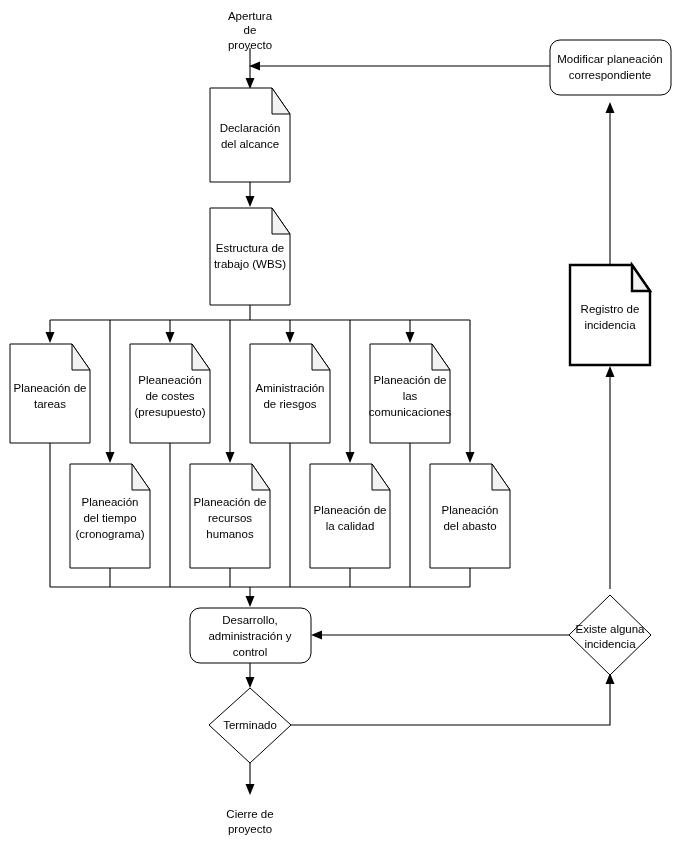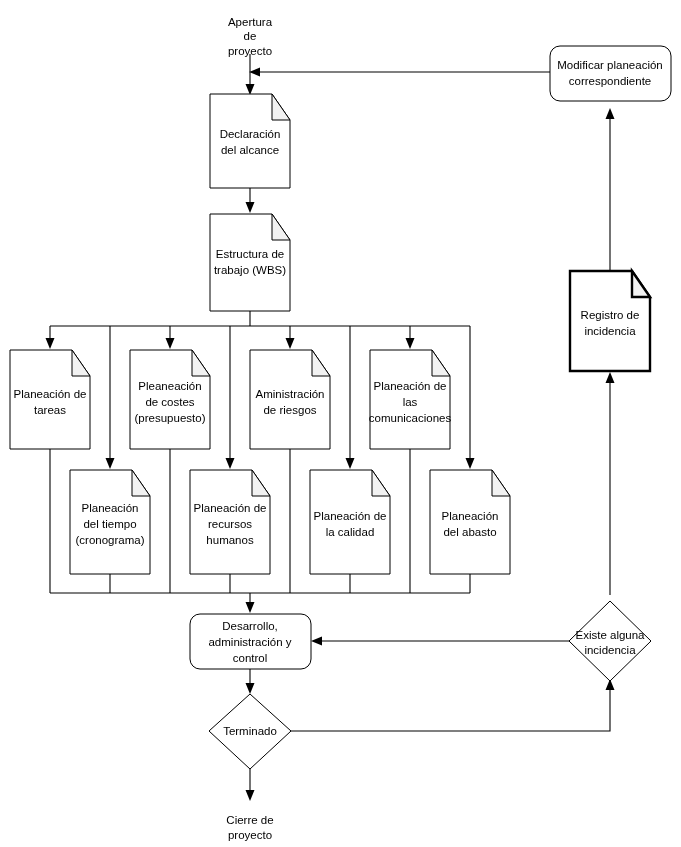--- a/index.html
+++ b/index.html
@@ -11,21 +11,20 @@
   body {
     width: 681px;
     height: 847px;
     font-family: "Liberation Sans", sans-serif;
     overflow: hidden;
   }
   #diagram-root {
     position: relative;
     width: 681px;
     height: 612px;
-    margin-top: 6px;
   }
   svg.flow {
     display: block;
     width: 681px;
     height: 847px;
   }
   .shape-fill {
     fill: #ffffff;
     stroke: #000000;
     stroke-width: 1;

